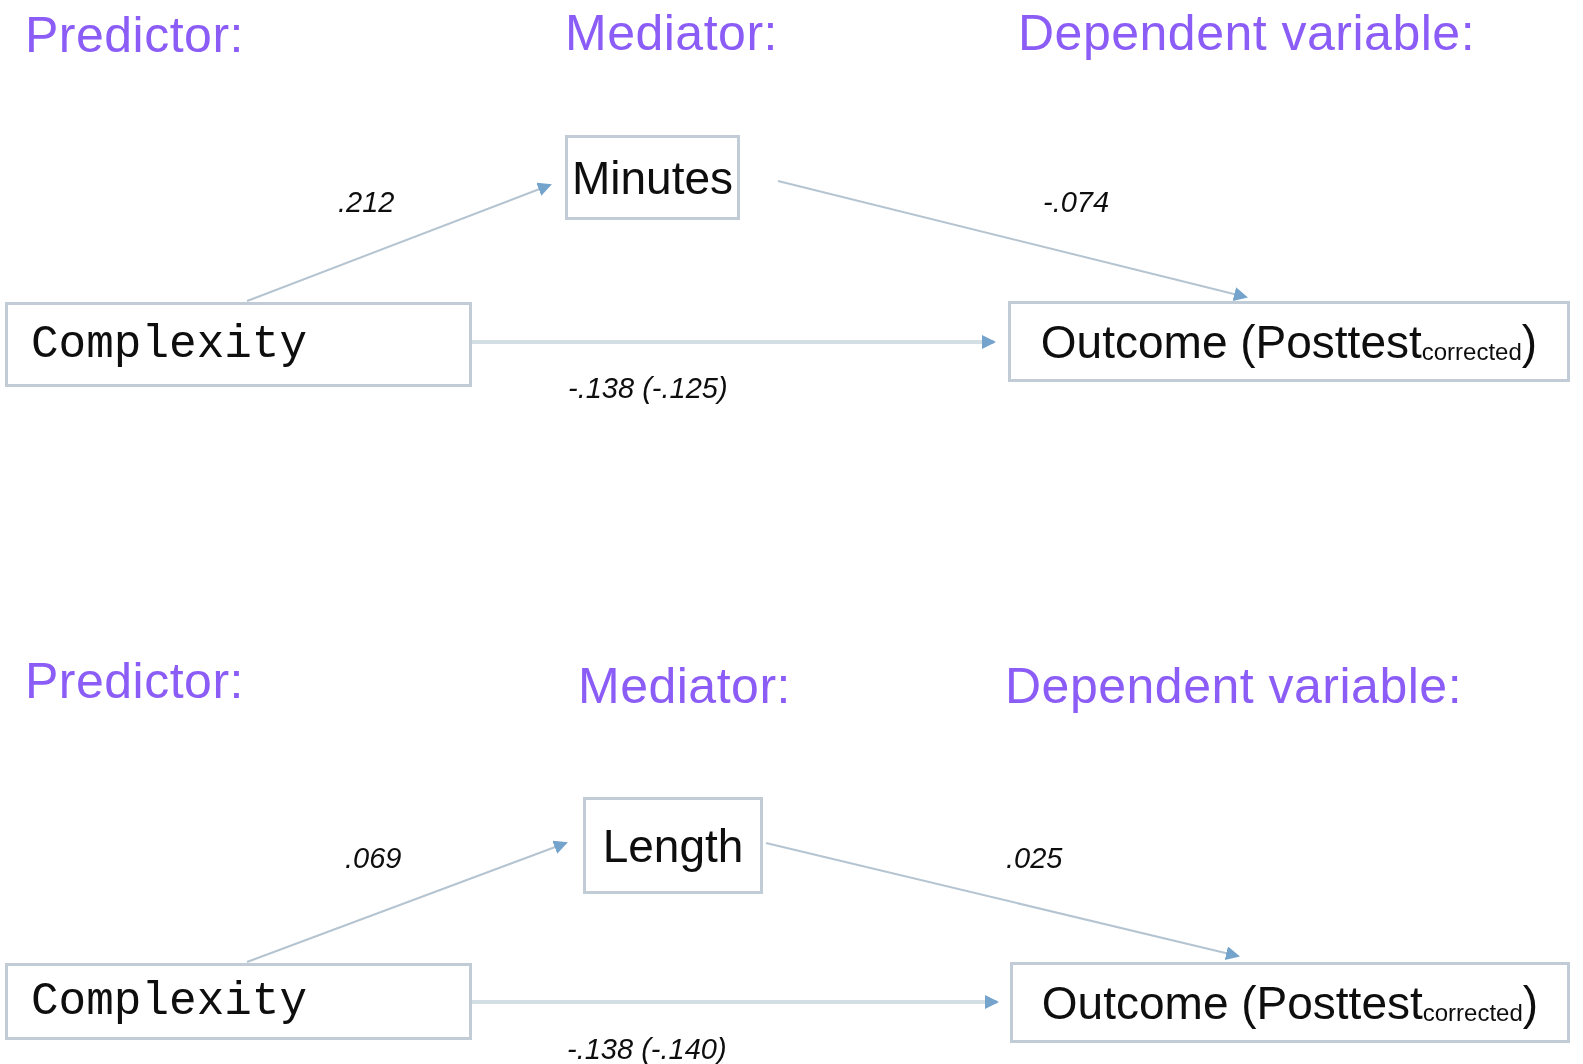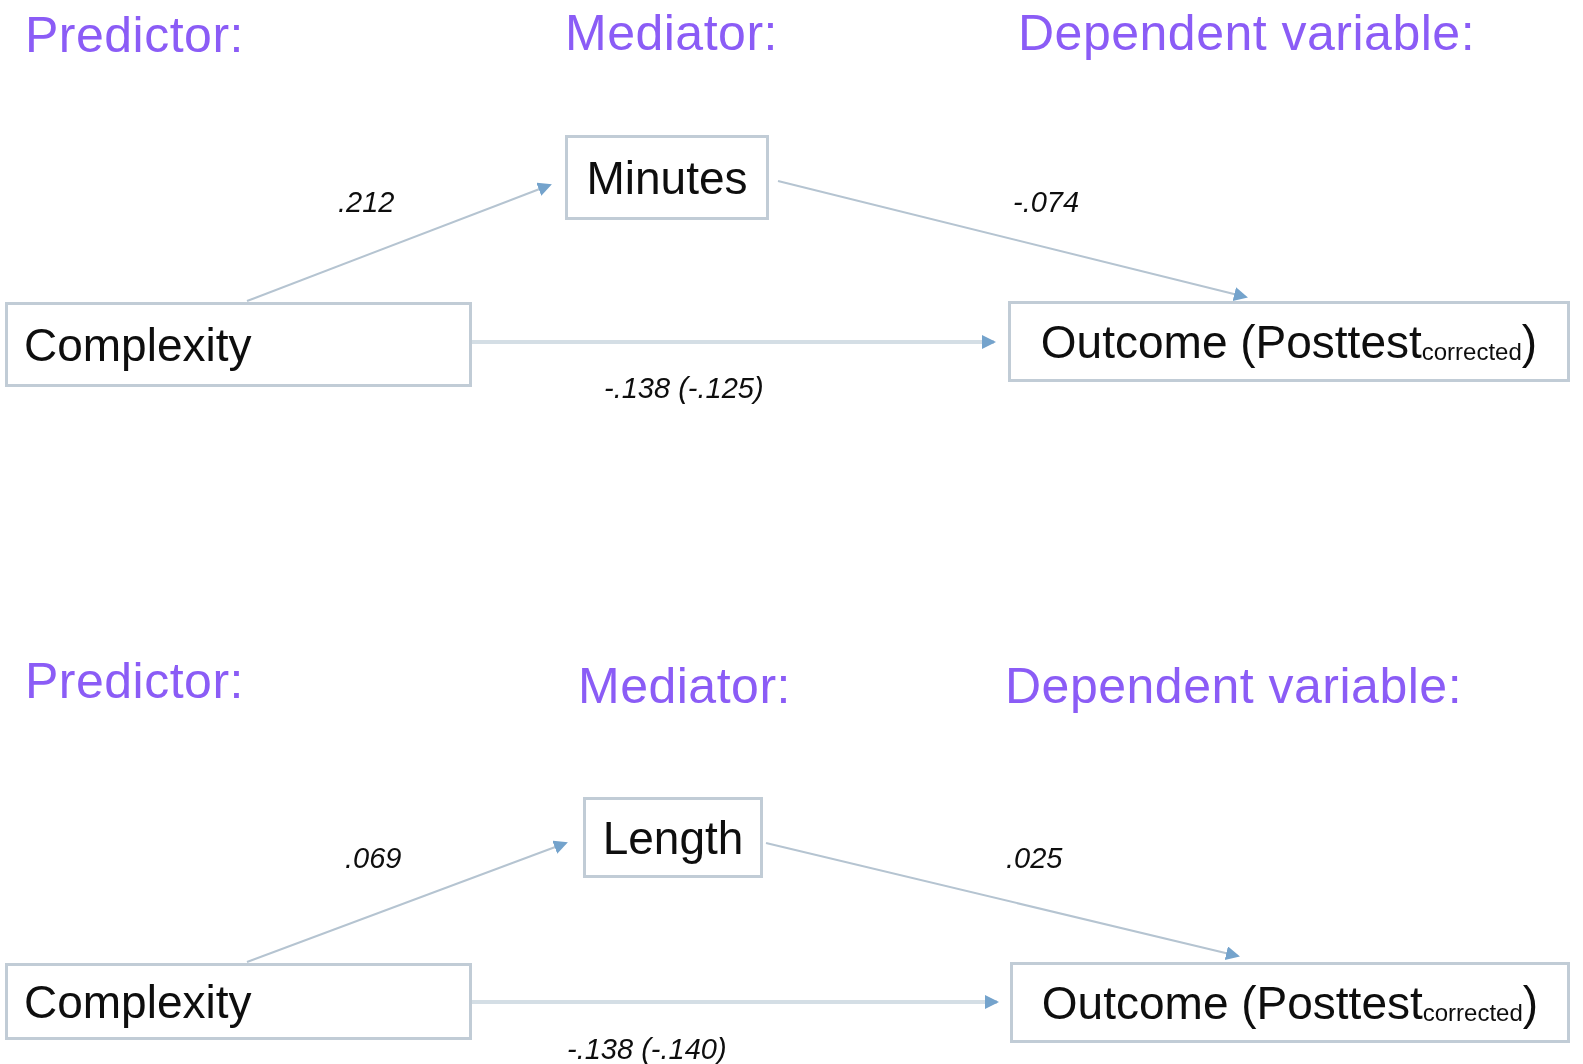--- a/index.html
+++ b/index.html
@@ -26,21 +26,21 @@
     box-sizing: border-box;
     background: #ffffff;
     border: 3px solid #c1ccd6;
     display: flex;
     align-items: center;
     font-size: 46px;
     color: #0e0e0e;
     white-space: nowrap;
   }
   .node-box.centered { justify-content: center; }
-  .node-box.left-pad { padding-left: 16px; }
+  .node-box.left-pad { padding-left: 23px; font-family: Liberation Mono, monospace; }
   .coef {
     font-size: 29px;
     color: #0e0e0e;
     white-space: nowrap;
     font-style: italic;
   }
   .sub {
     font-size: 24px;
     position: relative;
     top: 10px;
@@ -70,45 +70,45 @@
   <line x1="247" y1="962" x2="566" y2="843" stroke-width="2" marker-end="url(#arrowhead)" stroke="#b5c4d1"></line>
   <line x1="766" y1="843" x2="1238" y2="956" stroke-width="2" marker-end="url(#arrowhead)" stroke="#b5c4d1"></line>
   <line x1="472" y1="1002" x2="997" y2="1002" stroke-width="4" marker-end="url(#arrowhead)" stroke="#d4dee5"></line>
 </svg>
 
 <section>
   <div class="abs header" style="left:25px; top:6px;">Predictor:</div>
   <div class="abs header" style="left:565px; top:4px;">Mediator:</div>
   <div class="abs header" style="left:1018px; top:4px;">Dependent variable:</div>
 
-  <div class="abs node-box centered" style="left:565px; top:135px; width:204px; height:85px;">
+  <div class="abs node-box centered" style="left:565px; top:135px; width:175px; height:85px;">
     <span>Minutes</span>
   </div>
 
   <div class="abs node-box left-pad" style="left:5px; top:302px; width:467px; height:85px;">
     <span>Complexity</span>
   </div>
 
   <div class="abs node-box centered" style="left:1008px; top:301px; width:562px; height:81px;">
     <span>Outcome (Posttest</span>
       <span class="sub">corrected</span>
       <span>)</span>
   </div>
 
   <div class="abs coef" style="left:338px; top:186px;">.212</div>
-  <div class="abs coef" style="left:1013px; top:186px;">-.074</div>
-  <div class="abs coef" style="left:568px; top:372px;margin-left:36px;">-.138 (-.125)</div>
+  <div class="abs coef" style="left:1043px; top:186px;">-.074</div>
+  <div class="abs coef" style="left:568px; top:372px;">-.138 (-.125)</div>
 </section>
 
 <section>
   <div class="abs header" style="left:25px; top:652px;">Predictor:</div>
   <div class="abs header" style="left:578px; top:657px;">Mediator:</div>
   <div class="abs header" style="left:1005px; top:657px;">Dependent variable:</div>
 
-  <div class="abs node-box centered" style="left:583px; top:797px; width:180px; height:81px;">
+  <div class="abs node-box centered" style="left:583px; top:797px; width:180px; height:97px;">
     <span>Length</span>
   </div>
 
   <div class="abs node-box left-pad" style="left:5px; top:963px; width:467px; height:77px;">
     <span>Complexity</span>
   </div>
 
   <div class="abs node-box centered" style="left:1010px; top:962px; width:560px; height:81px;">
     <span>Outcome (Posttest</span>
       <span class="sub">corrected</span>

